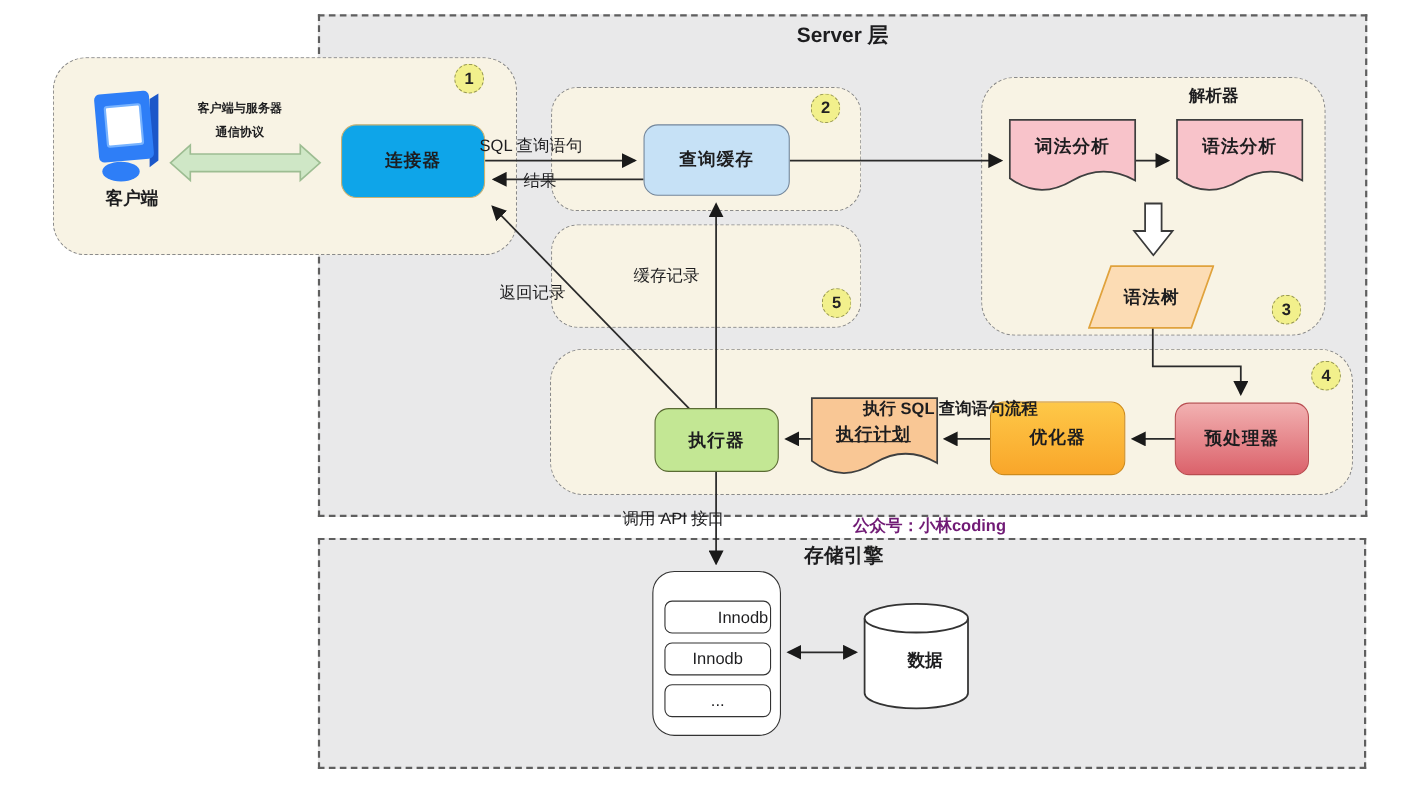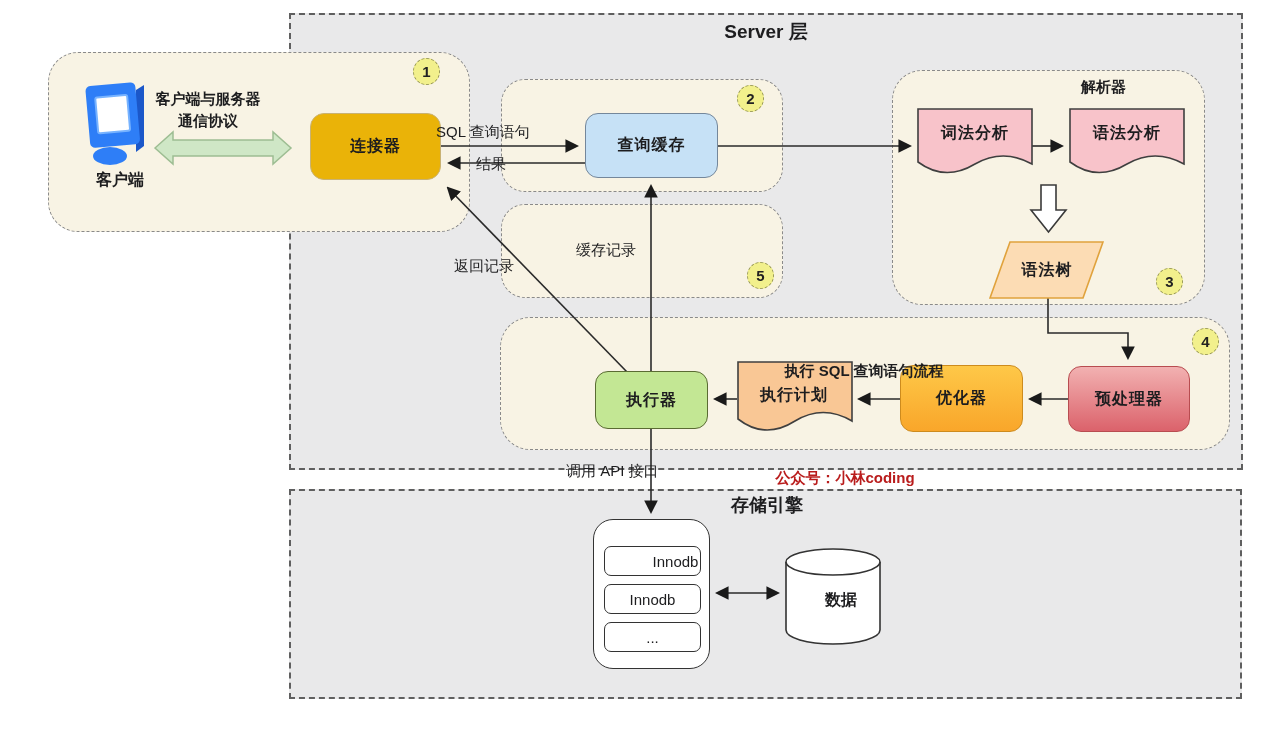--- a/index.html
+++ b/index.html
@@ -23,21 +23,21 @@
 
   .badge { position:absolute; width:27px; height:27px; border-radius:50%; background:#f2f08c;
            border:1.6px dashed #9a9a55; display:flex; align-items:center; justify-content:center;
            font-size:15px; font-weight:600; color:#222; z-index:6; }
 
   .engine-panel { position:absolute; left:593px; top:519px; width:117px; height:150px; background:#fff;
                   border:1.6px solid #333; border-radius:20px; z-index:4; }
   .engine-item { position:absolute; left:10px; width:97px; height:30px; background:#fff; border:1.4px solid #333;
                  border-radius:7px; display:flex; align-items:center; justify-content:center; font-size:15px; }
 
-  .watermark { position:absolute; z-index:6; color:#b91c1c; font-size:15px; font-weight:600; text-align:center; }
+  .watermark { position:absolute; z-index:6; color:#701a75; font-size:15px; font-weight:600; text-align:center; }
 </style>
 </head>
 <body>
 
 <div id="stage">
 
   <div class="bigbox" style="left:289px; top:13px; width:954px; height:457px;"></div>
   <div class="bigbox" style="left:289px; top:489px; width:953px; height:210px;"></div>
 
   <div class="region" style="left:48px; top:52px; width:422px; height:180px; border-radius:30px;"></div>
@@ -93,37 +93,37 @@
   <svg class="shape-svg" style="left:1069px; top:108px;" width="116" height="76">
     <path d="M1,1 L115,1 L115,56 Q86,40 58,56 Q28,74 1,54 Z" fill="#f8c3ca" stroke="#3f3f3f" stroke-width="1.6"></path>
   </svg>
   <svg class="shape-svg" style="left:737px; top:361px;" width="116" height="81">
     <path d="M1,1 L115,1 L115,60 Q86,43 58,60 Q28,79 1,58 Z" fill="#f9c795" stroke="#3f3f3f" stroke-width="1.6"></path>
   </svg>
   <svg class="shape-svg" style="left:989px; top:241px;" width="115" height="58">
     <polygon points="21,1 114,1 94,57 1,57" fill="#fcdcb4" stroke="#e0a23c" stroke-width="1.6"></polygon>
   </svg>
 
-  <div class="node" style="left:310px; top:113px; width:131px; height:67px; background:#eab308; border:1.5px solid #c9b273; border-radius:14px;">连接器</div>
+  <div class="node" style="left:310px; top:113px; width:131px; height:67px; background:#0ea5e9; border:1.5px solid #c9b273; border-radius:14px;">连接器</div>
   <div class="node" style="left:585px; top:113px; width:133px; height:65px; background:#c6e1f6; border:1.5px solid #74879b; border-radius:13px;text-align:center;">查询缓存</div>
   <div class="node" style="left:595px; top:371px; width:113px; height:58px; background:#c3e794; border:1.5px solid #5a6b33; border-radius:13px;">执行器</div>
   <div class="node" style="left:1068px; top:366px; width:122px; height:66px; background:linear-gradient(#f2b1b1,#db626b); border:1.5px solid #b84c50; border-radius:13px;">预处理器</div>
   <div class="node" style="left:900px; top:365px; width:123px; height:67px; background:linear-gradient(#fec848,#f9a62a); border:1.5px solid #cd8b1d; border-radius:13px;">优化器</div>
 
   <div class="shape-label" style="left:918px; top:118px; width:114px; height:30px;">词法分析</div>
   <div class="shape-label" style="left:1070px; top:118px; width:114px; height:30px;">语法分析</div>
-  <div class="shape-label" style="left:737px; top:380px; width:114px; height:30px;">执行计划</div>
+  <div class="shape-label" style="left:737px; top:380px; width:114px; height:30px;text-decoration:underline;">执行计划</div>
   <div class="shape-label" style="left:991px; top:255px; width:112px; height:30px;">语法树</div>
 
   <div class="title" style="left:616px; top:19px; width:300px; font-size:19px; font-weight:700;">Server 层</div>
   <div class="title" style="left:617px; top:493px; width:300px; font-size:18px; font-weight:700;">存储引擎</div>
   <div class="title" style="left:966px; top:78px; width:160px; font-size:15px; font-weight:600;text-align:right;">解析器</div>
   <div class="title" style="left:714px; top:314px; width:300px; font-size:15px; font-weight:600;margin-top:48px;">执行 SQL 查询语句流程</div>
 
-  <div class="title" style="left:128px; top:88px; width:160px; font-size:15px; font-weight:700; line-height:22px;">
+  <div class="title" style="left:138px; top:88px; width:160px; font-size:11px; font-weight:700; line-height:22px;">
     <div>客户端与服务器</div>
     <div>通信协议</div>
   </div>
   <div class="title" style="left:60px; top:170px; width:120px; font-size:16px; font-weight:700;">客户端</div>
 
   <div class="edge-label" style="left:436px; top:123px; width:200px;">SQL 查询语句</div>
   <div class="edge-label" style="left:476px; top:155px; width:100px;">结果</div>
   <div class="edge-label" style="left:576px; top:241px; width:150px;">缓存记录</div>
   <div class="edge-label" style="left:454px; top:257px; width:150px;">返回记录</div>
   <div class="edge-label" style="left:566px; top:462px; width:170px;">调用 API 接口</div>

